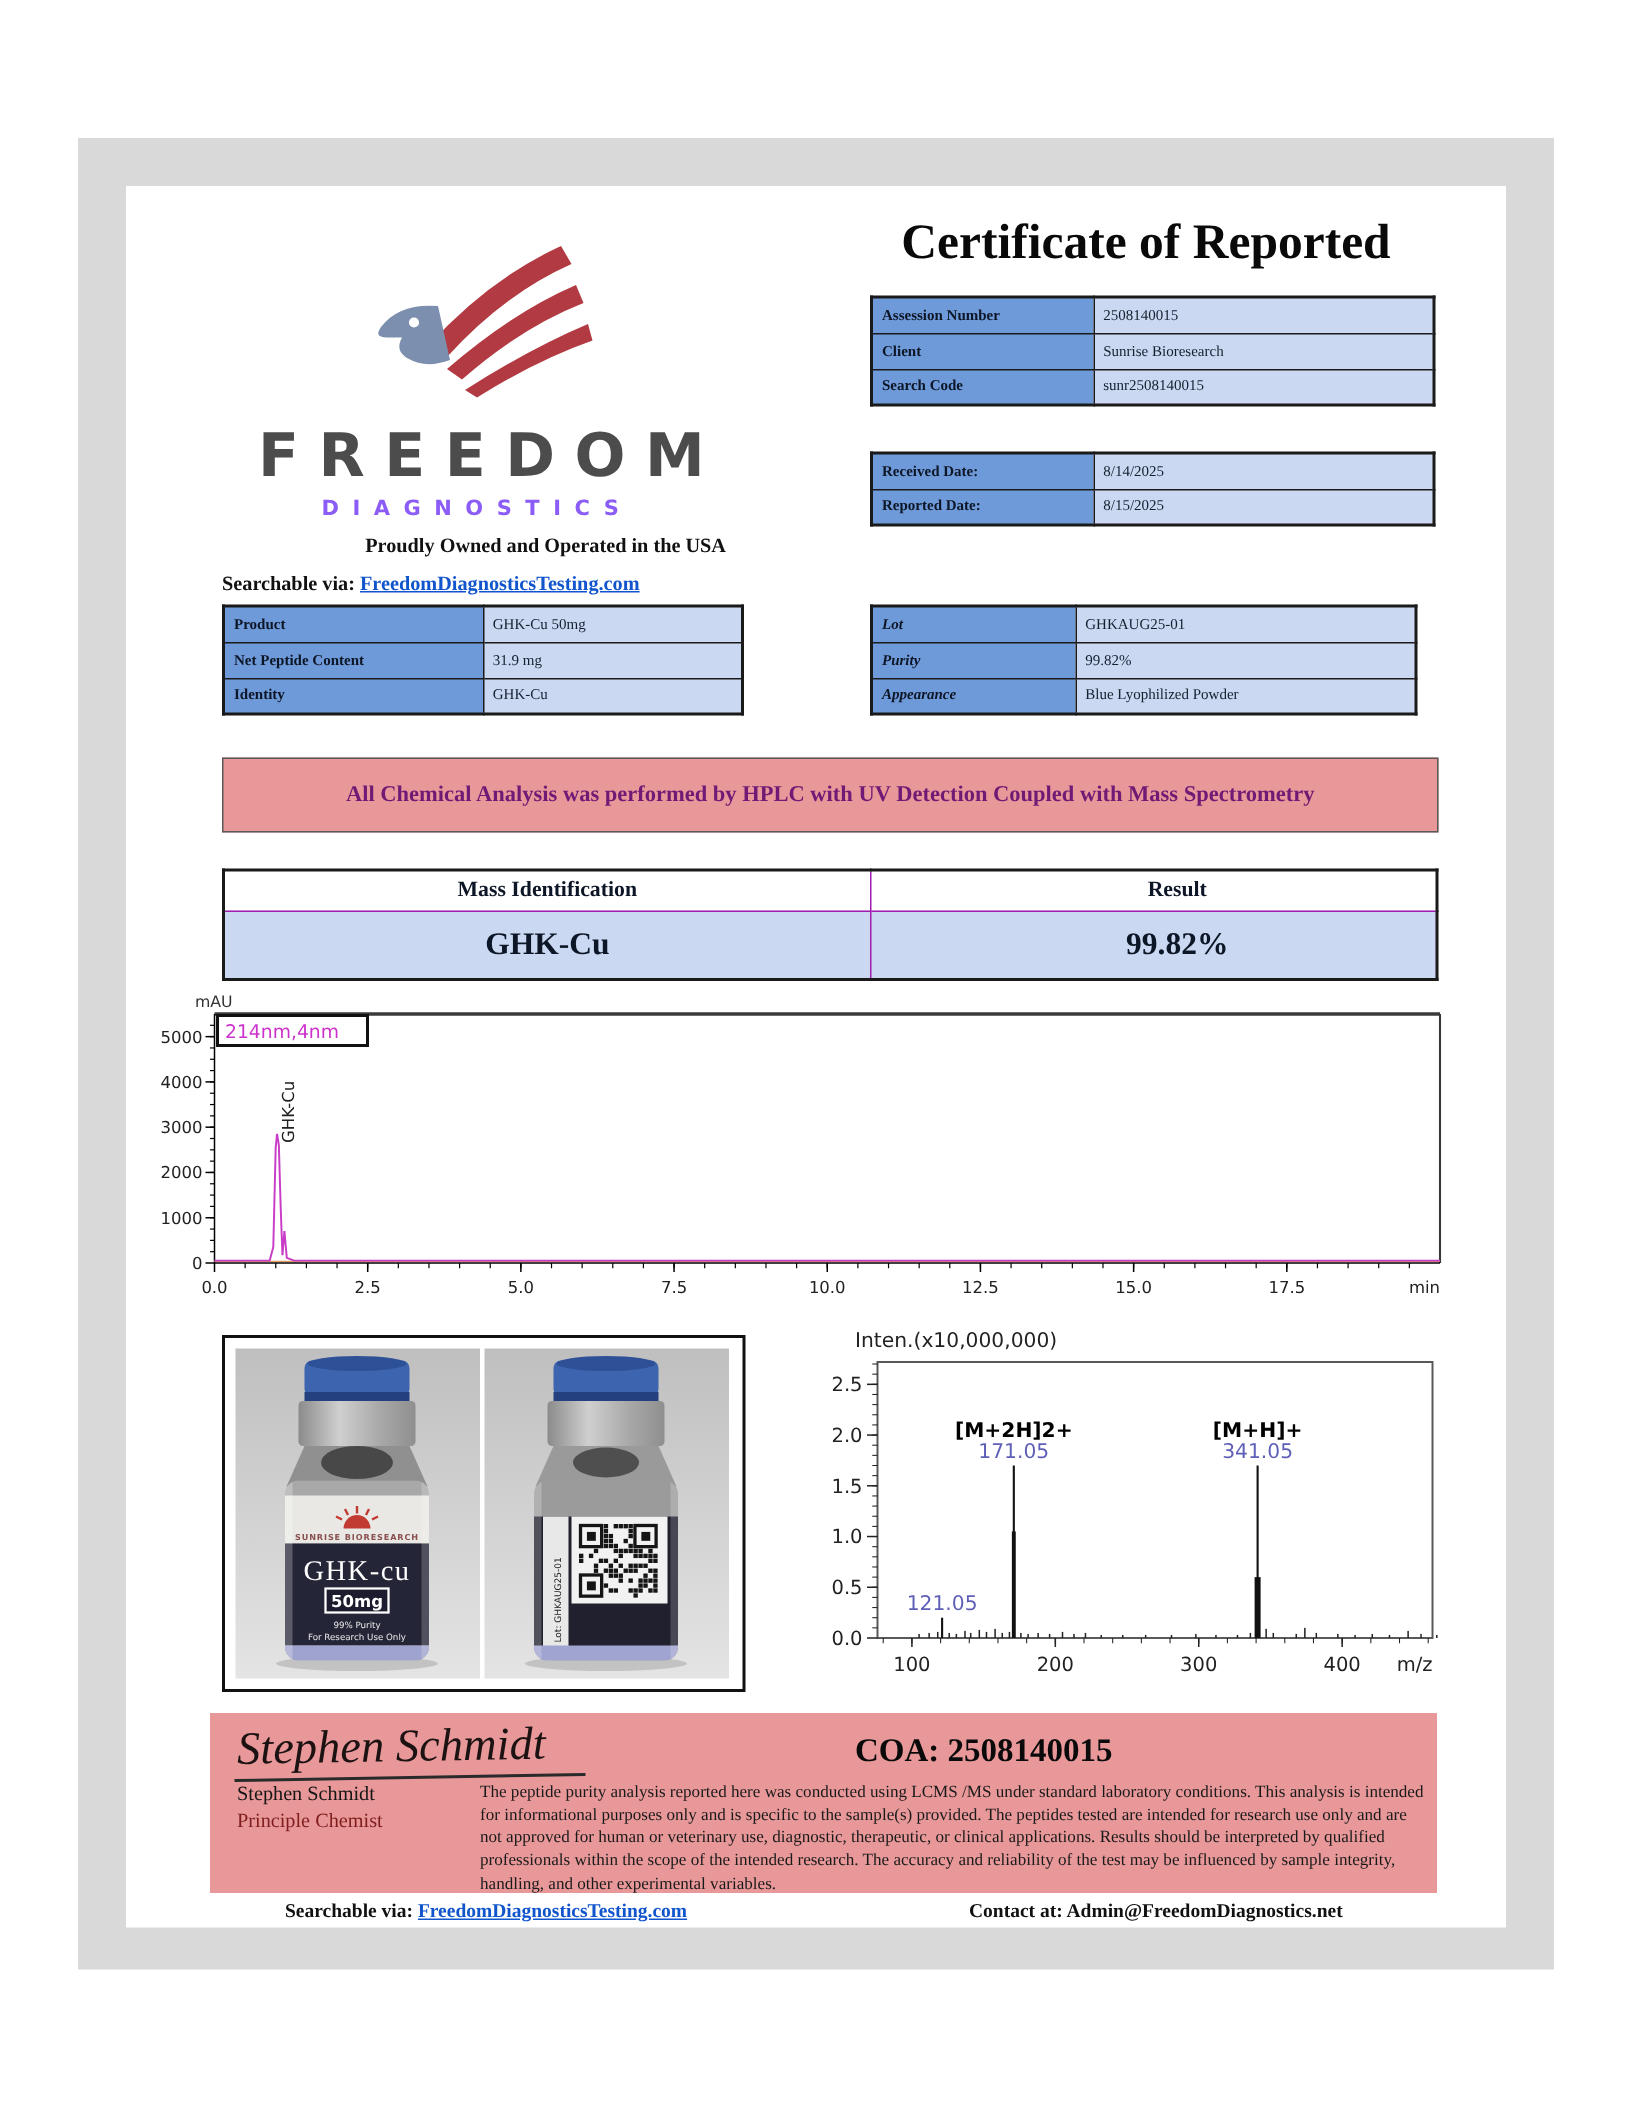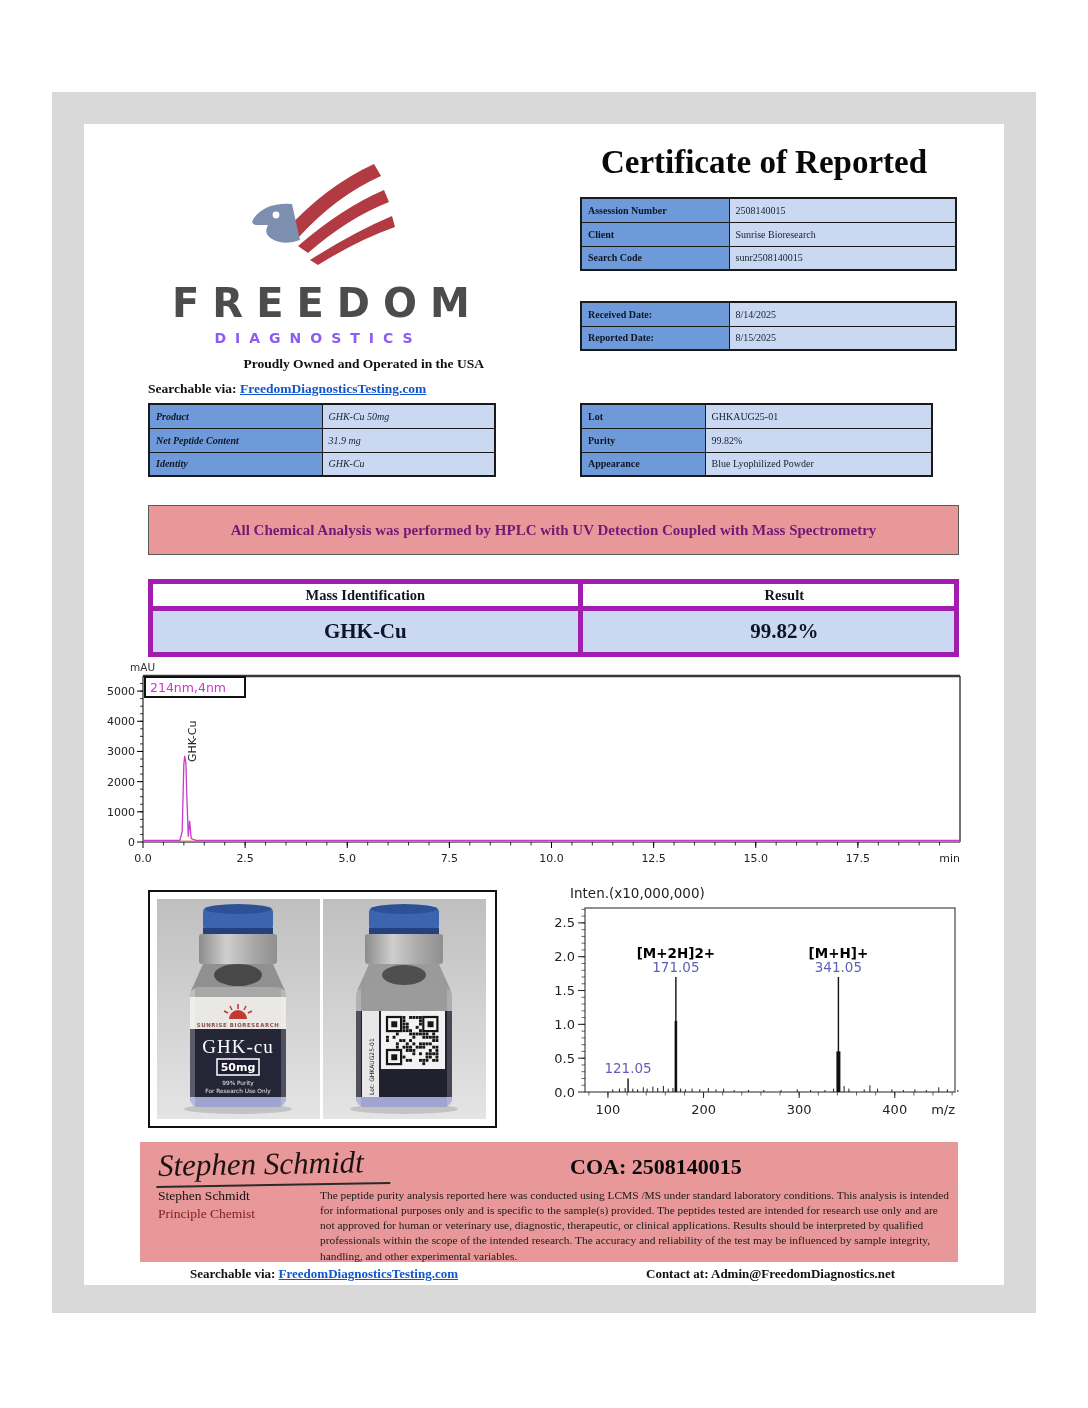--- a/index.html
+++ b/index.html
@@ -26,29 +26,29 @@
   
   .title{left:480px; top:20px; width:400px; text-align:center; font-size:33px; font-weight:bold; color:#090909;}
 
   
   table.ctable{border-collapse:collapse; position:absolute; border:2px solid #1a1a1a;}
   table.ctable td{border:1px solid #1a1a1a; font-size:10px; height:24px; padding:1px 6px; color:var(--ink); vertical-align:middle;margin-left:45px;}
   table.ctable td.lbl{background:var(--label-cell); font-weight:bold; color:#0d1626;}
   table.ctable td.val{background:var(--value-cell);}
   .t-info{left:496px; top:73px;}   .t-info td.lbl{width:148px;} .t-info td.val{width:227px;}
   .t-date{left:496px; top:177px;}  .t-date td.lbl{width:148px;} .t-date td.val{width:227px;}
-  .t-prod{left:64px;  top:279px;font-style:italic;}  .t-prod td.lbl{width:173px;} .t-prod td.val{width:173px;}
-  .t-lot{left:496px;  top:279px;}  .t-lot td.lbl{width:124px;}  .t-lot td.val{width:227px;}
+  .t-prod{left:64px;  top:279px;}  .t-prod td.lbl{width:173px;} .t-prod td.val{width:173px;}
+  .t-lot{left:496px;  top:279px;}  .t-lot td.lbl{width:136px;font-style:italic;}  .t-lot td.val{width:227px;}
 
   .banner{left:64px; top:381px; width:811px; height:50px; background:var(--pink);
     border:1px solid #5a5a5a; display:flex; align-items:center; justify-content:center;
     font-weight:bold; font-size:15px; color:#701a75; text-align:center;}
 
   table.rtable{left:64px; top:455px; width:811px; border-collapse:collapse; position:absolute; border:2px solid #1a1a1a;}
-  table.rtable td{border:5px solid #a21caf; text-align:center; color:#0d1626;}
+  table.rtable td{border:1px solid #a21caf; text-align:center; color:#0d1626;}
   table.rtable td.hd{background:#ffffff; font-weight:bold; font-size:14.5px; height:27px;}
   table.rtable td.bd{background:var(--value-cell); font-weight:bold; font-size:21px; height:46px;}
   .c1{width:53.3%;} .c2{width:46.7%;padding-left:32px;}
 
   
   svg text{font-family:"DejaVu Sans","Liberation Sans",sans-serif;}
   .chromo{left:20px; top:538px;}
   .mspec{left:450px; top:758px;}
 
   

